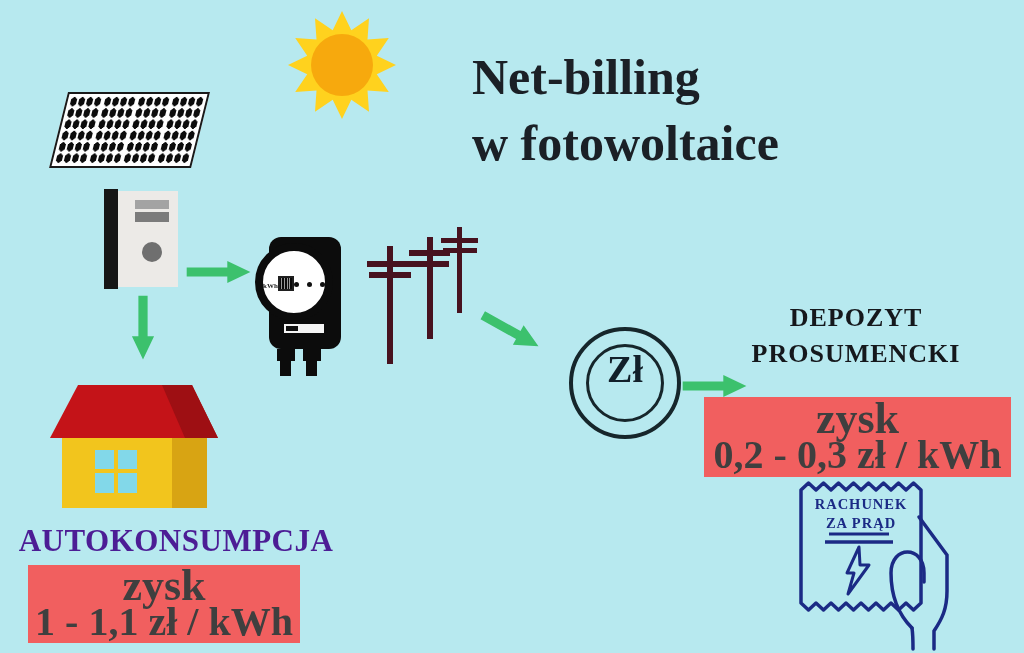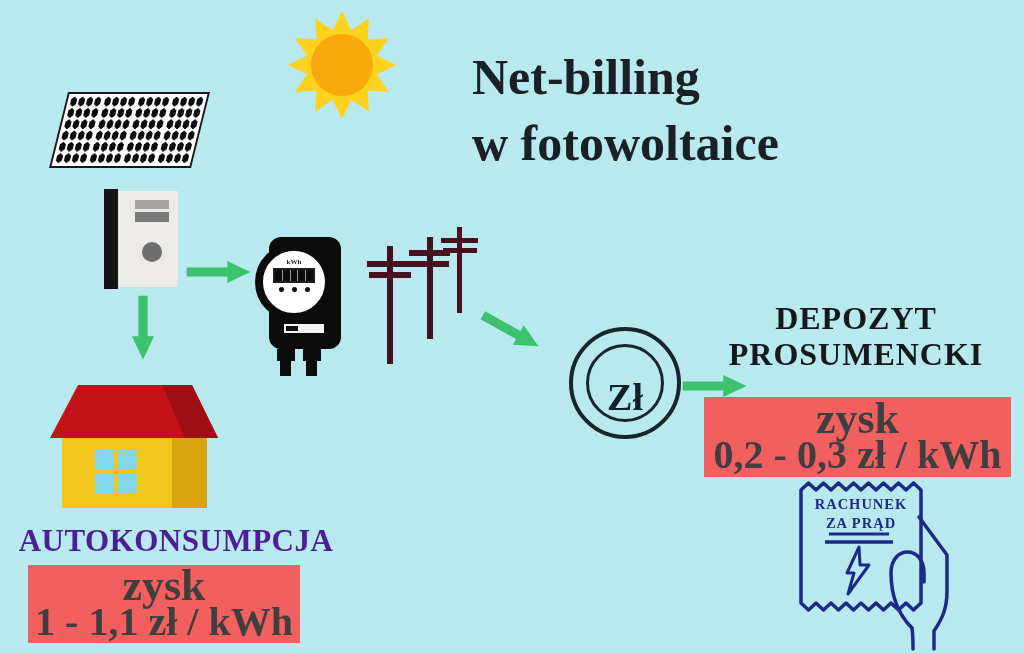--- a/index.html
+++ b/index.html
@@ -26,44 +26,44 @@
   
   .inv-stripe{left:104px;top:189px;width:14px;height:100px;background:#161616;}
   .inv-body{left:118px;top:191px;width:60px;height:96px;background:#eceae7;}
   .inv-bar1{left:17px;top:9px;width:34px;height:9px;background:#a3a3a3;position:absolute;}
   .inv-bar2{left:17px;top:21px;width:34px;height:10px;background:#7b7b7b;position:absolute;}
   .inv-circle{left:24px;top:51px;width:20px;height:20px;border-radius:50%;background:#6f6f6f;position:absolute;}
 
   
   .meter-body{left:269px;top:237px;width:72px;height:112px;border-radius:12px;background:#0c0c0c;}
   .meter-face{left:255px;top:243px;width:62px;height:62px;border:8px solid #0c0c0c;border-radius:50%;
-    background:#ffffff;display:flex;flex-direction:column;align-items:center;}
+    background:#ffffff;display:flex;flex-direction:row;align-items:center;}
   .meter-unit{font-size:7px;color:#222;margin-top:8px;font-weight:bold;line-height:7px;}
   .meter-display{margin-top:2px;width:38px;height:11px;border:2px solid #1f1f1f;background:#999;display:flex;gap:1px;}
   .meter-display span{flex:1;background:#0a0a0a;}
   .meter-dots{margin-top:4px;display:flex;gap:8px;}
   .meter-dots i{width:5px;height:5px;border-radius:50%;background:#111;}
   .meter-slot{left:284px;top:324px;width:40px;height:9px;background:#f5f5f5;}
   .meter-slot i{position:absolute;left:2px;top:2px;width:12px;height:5px;background:#111;}
   .prong-top{width:18px;height:12px;background:#0c0c0c;}
   .prong-bot{width:11px;height:15px;background:#0c0c0c;}
 
   
   .pole div{position:absolute;background:#47121f;}
 
   
   .coin{left:569px;top:327px;width:104px;height:104px;border:4px solid #16262b;border-radius:50%;
     display:flex;align-items:center;justify-content:center;}
   .coin-inner{width:72px;height:72px;border:3px solid #16262b;border-radius:50%;
-    display:flex;align-items:flex-end;justify-content:center;}
+    display:flex;align-items:flex-start;justify-content:center;}
   .coin-label{font-size:38px;font-weight:bold;color:#12202a;}
 
   
   .deposit-heading{left:700px;top:300px;width:312px;text-align:center;color:#15181c;
-    font-weight:bold;font-size:32px;line-height:36px;letter-spacing:1px;}
+    font-weight:bold;font-size:26px;line-height:36px;letter-spacing:1px;}
   .redbox{background:#f15f5f;display:flex;flex-direction:column;align-items:center;justify-content:center;}
   .redbox .zysk{font-size:44px;font-weight:bold;color:#3f3f3f;line-height:36px;}
   .redbox .val{font-size:40px;font-weight:bold;color:#3f3f3f;line-height:36px;white-space:nowrap;}
   .box-right{left:704px;top:397px;width:307px;height:80px;}
   .box-left{left:28px;top:565px;width:272px;height:78px;}
   .selfuse-heading{left:0px;top:523px;width:352px;text-align:center;color:#4c1d95;
     font-weight:bold;font-size:31px;letter-spacing:0.5px;}
 
   
   .house{left:45px;top:380px;width:175px;height:130px;}

